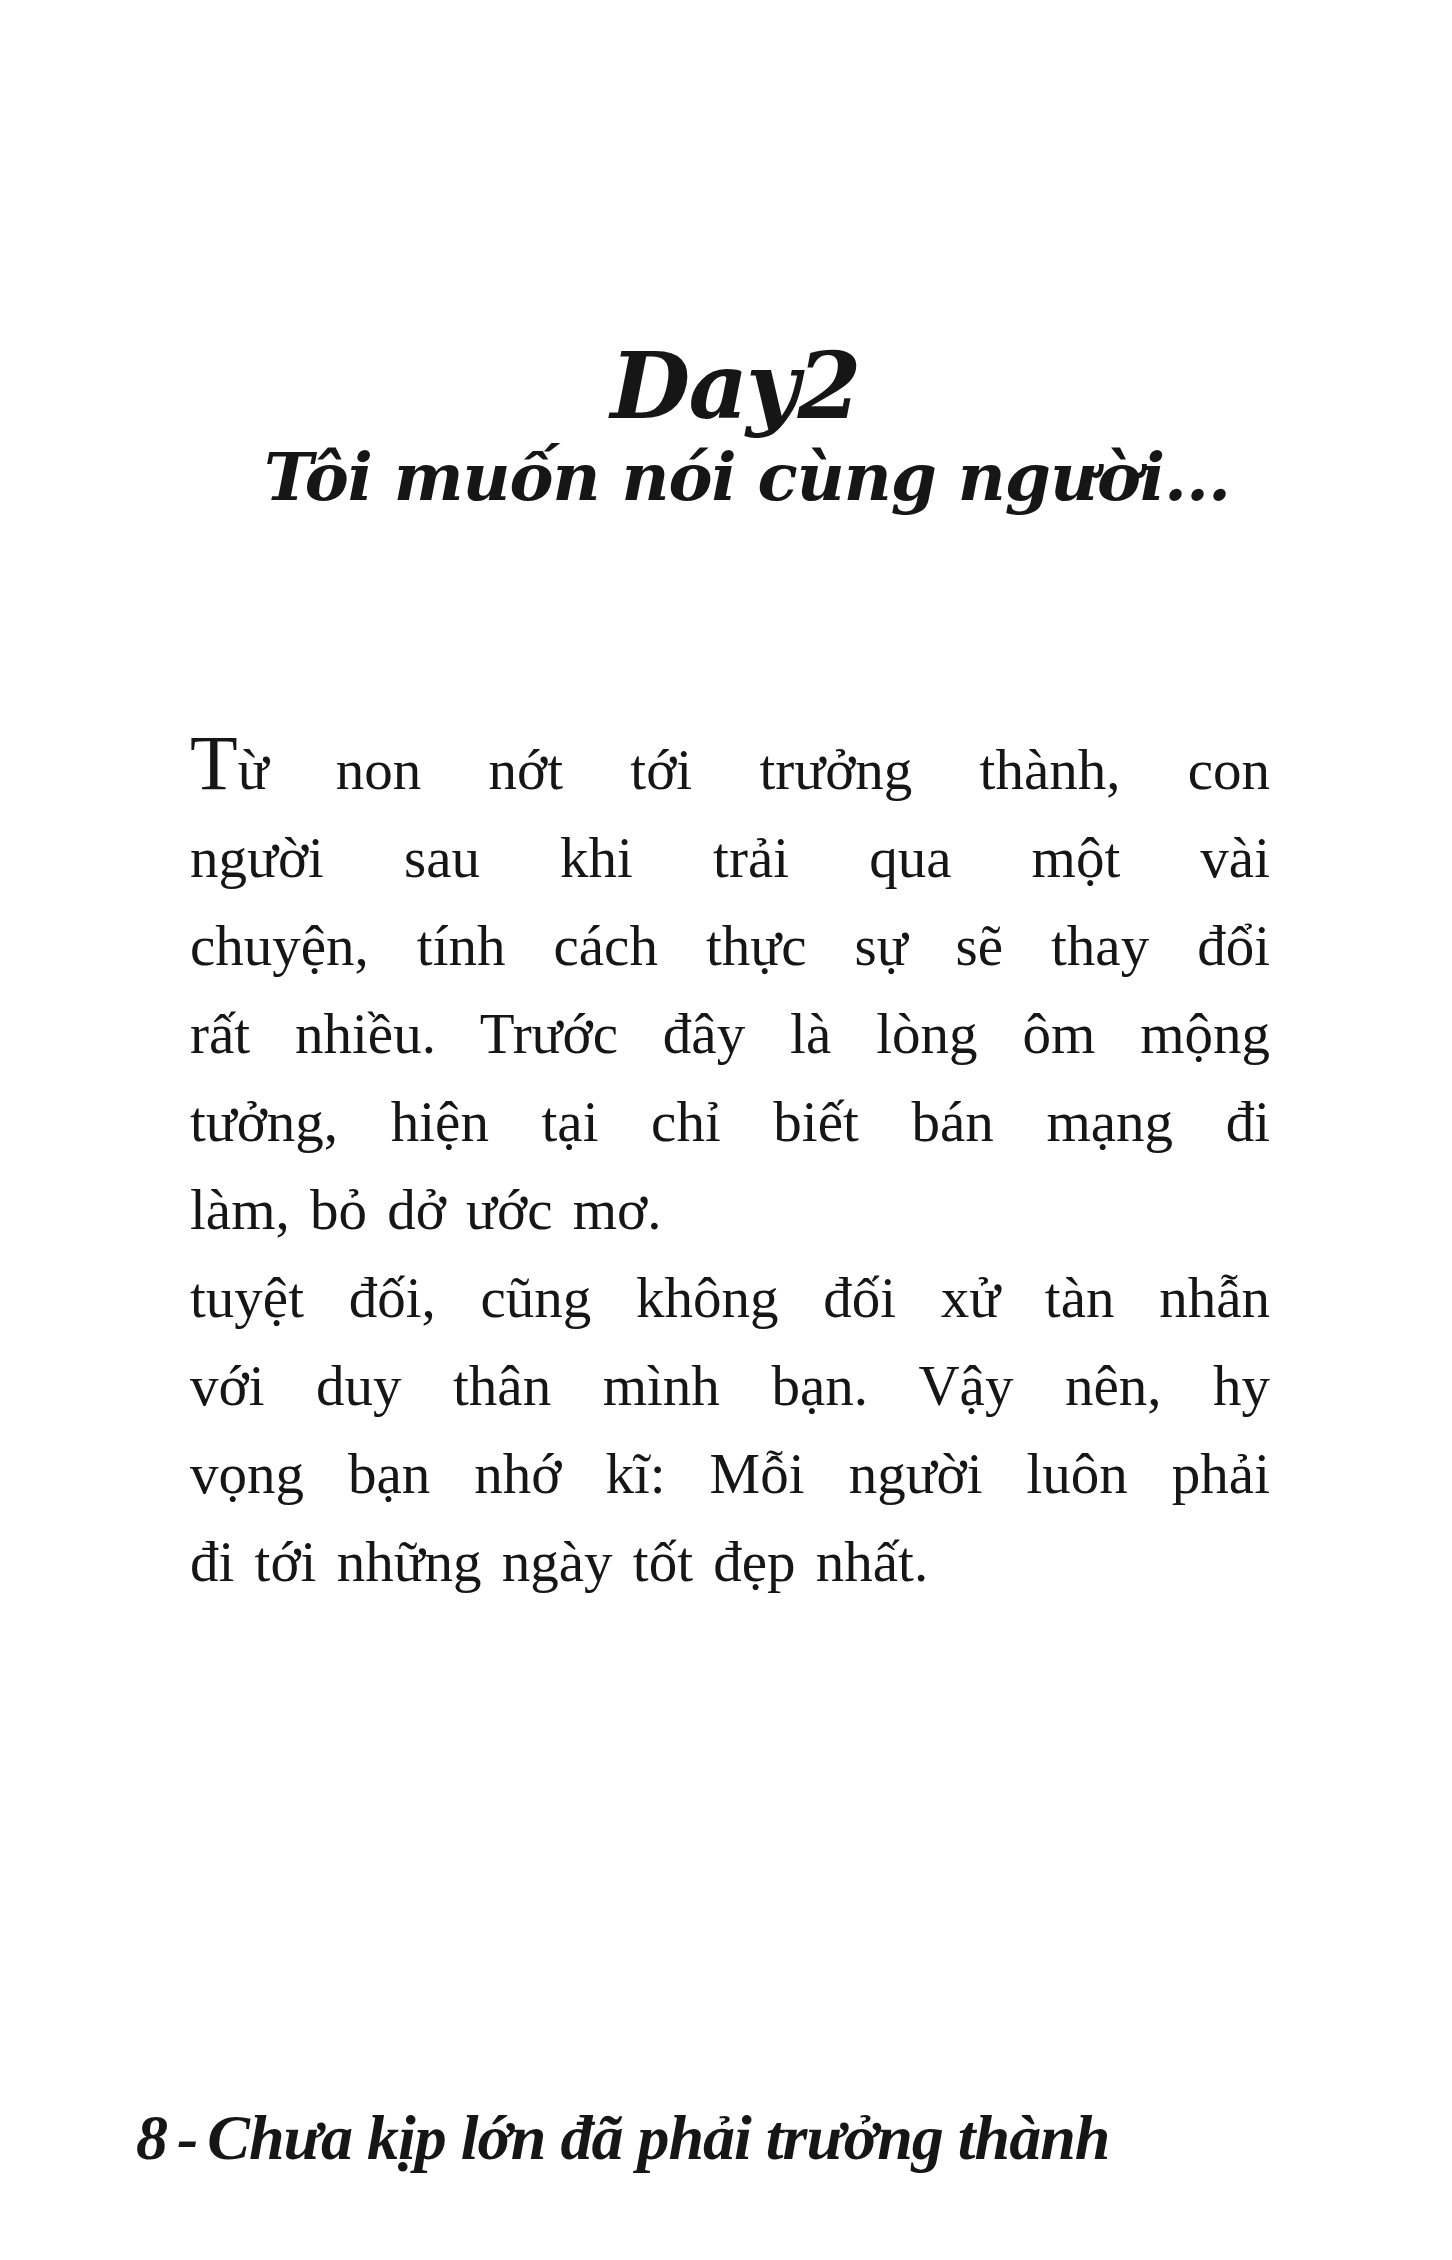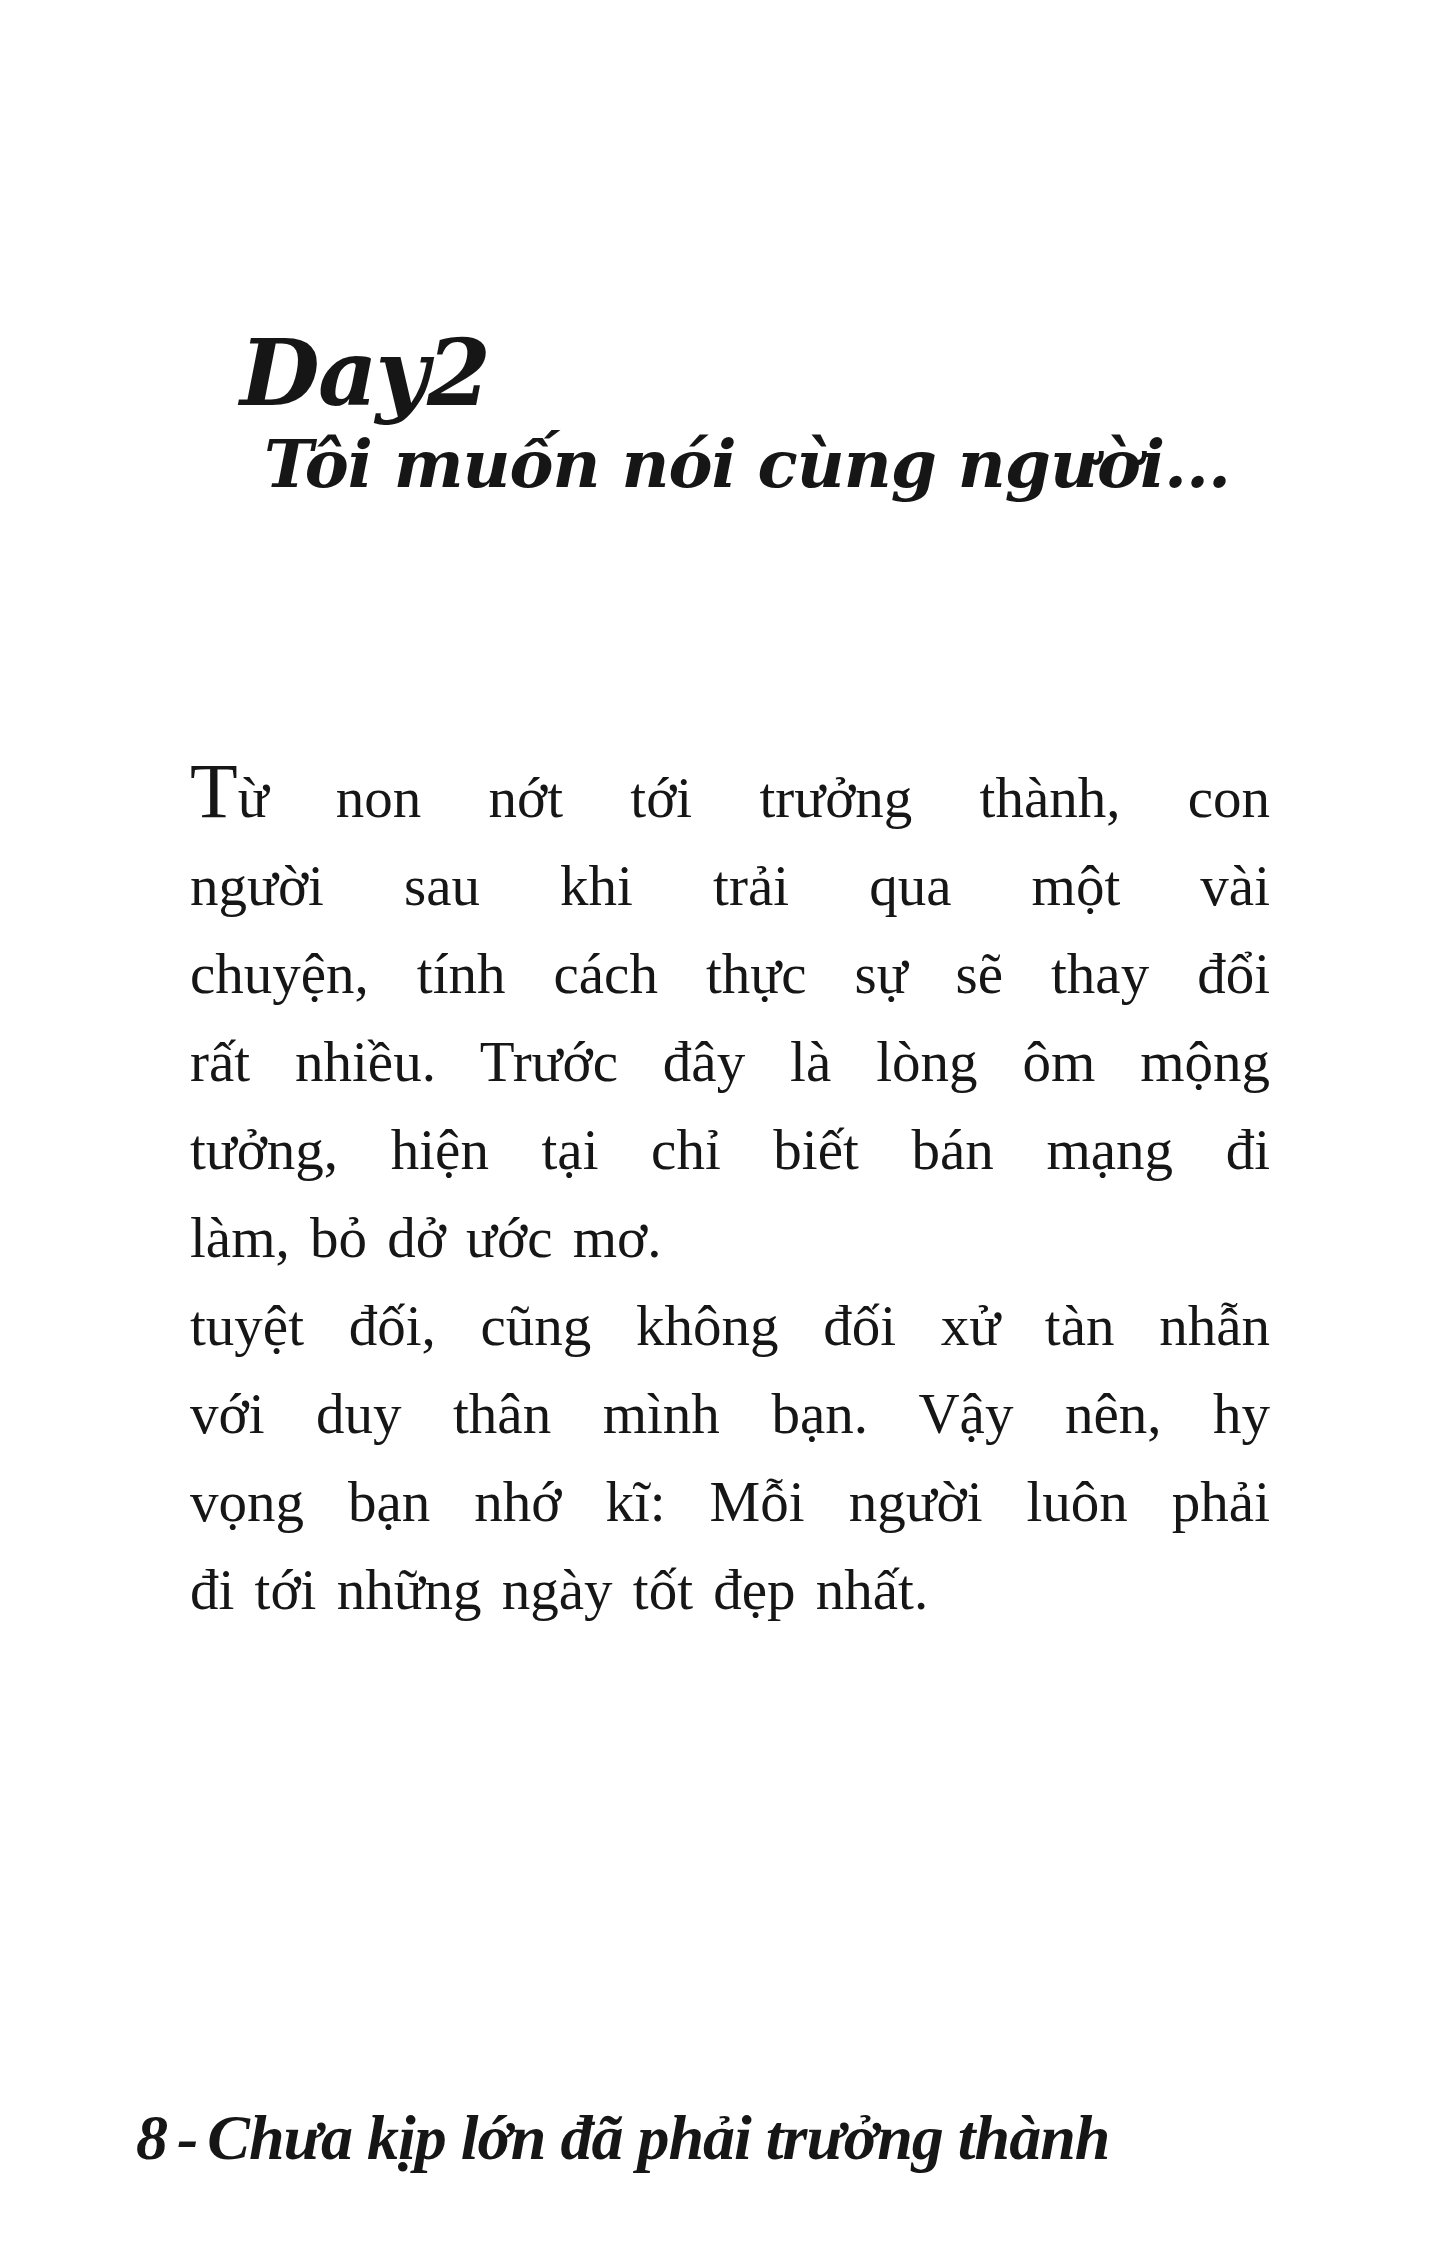--- a/index.html
+++ b/index.html
@@ -17,23 +17,23 @@
   }
   .page {
     position: absolute;
     inset: 0;
     background: #ffffff;
   }
 
   
   .header {
     position: absolute;
-    top: 323px;
+    top: 336px;
     right: 222px;
-    text-align: left;
+    text-align: center;
   }
   .day-label {
     font-family: "DejaVu Serif", serif;
     font-style: italic;
     font-weight: 700;
     font-size: 92px;
     line-height: 100px;
     letter-spacing: -2px;
     white-space: nowrap;
   }
@@ -47,21 +47,20 @@
     white-space: nowrap;
     margin-left: 24px;
   }
 
   
   .body-text {
     position: absolute;
     left: 190px;
     top: 726px;
     width: 1080px;
-    margin-top: 28px;
   }
   .line {
     font-size: 57px;
     line-height: 88px;
     letter-spacing: 0px;
     word-spacing: 6px;
   }
   .line.justify {
     text-align: justify;
     text-align-last: justify;

